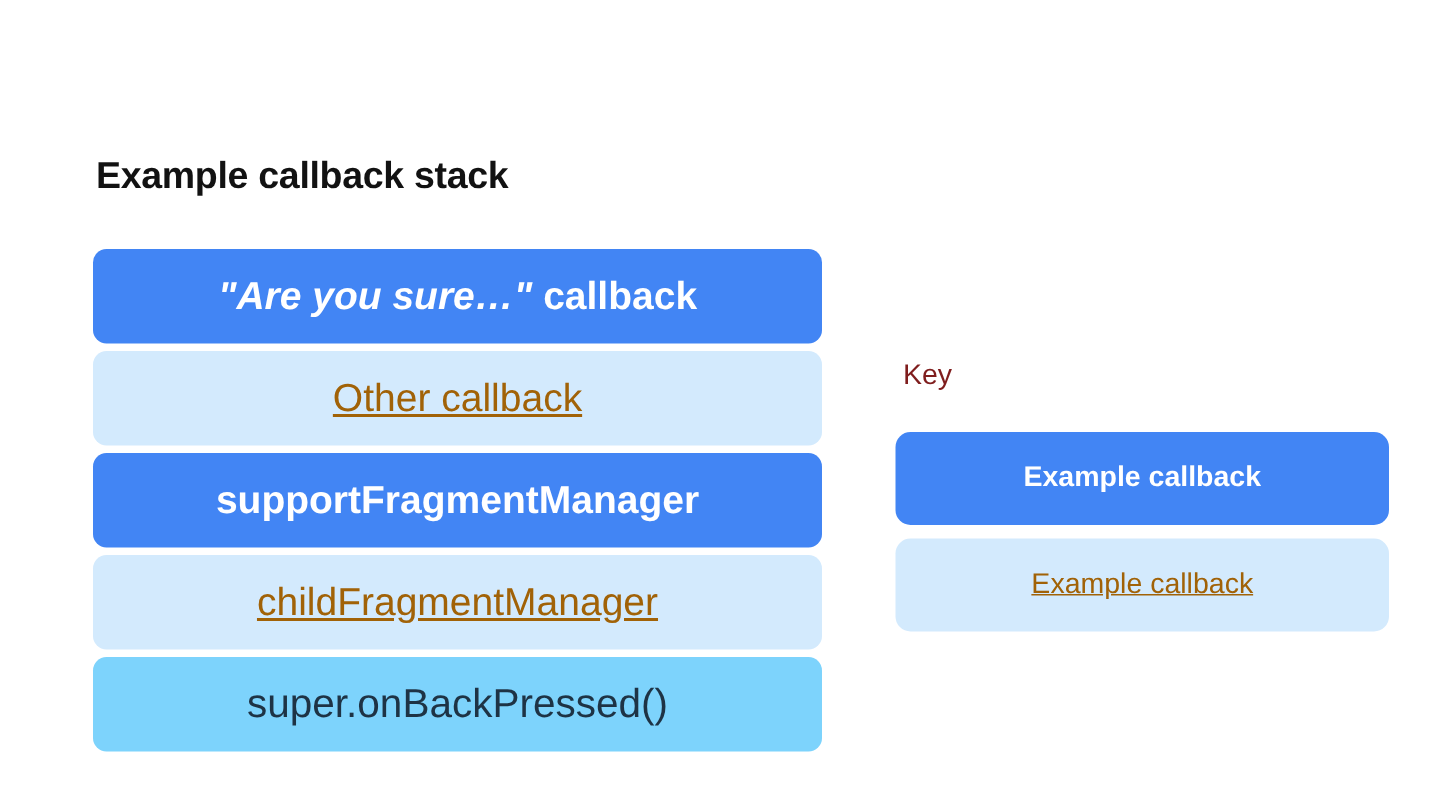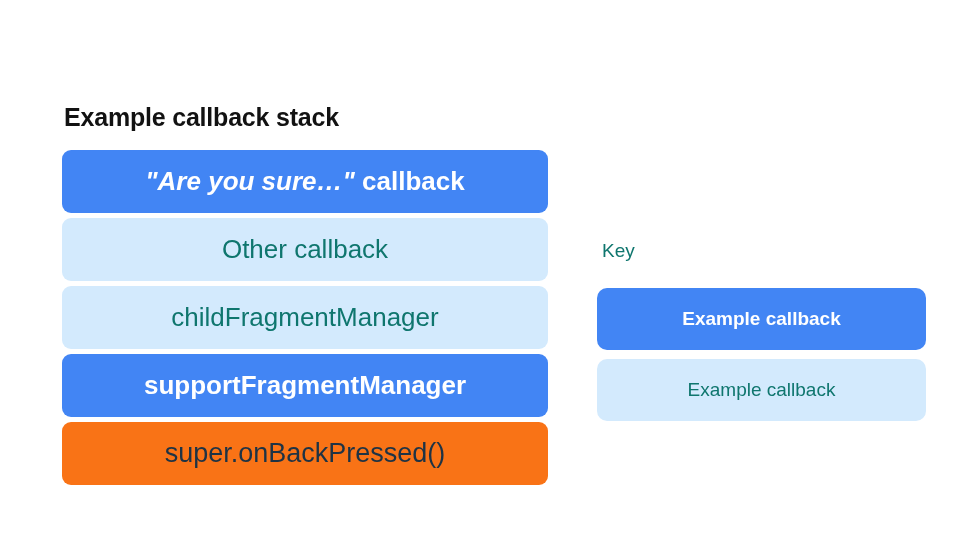--- a/index.html
+++ b/index.html
@@ -21,21 +21,21 @@
     left: 62px;
     top: 100px;
     width: 486px;
   }
   #stack-title {
     font-size: 25px;
     font-weight: 700;
     color: #121212;
     letter-spacing: -0.2px;
     line-height: 34px;
-    margin: 0 0 16px 2px;
+    margin: 0 0 32px 2px;
   }
   #stack-list {
     display: flex;
     flex-direction: column;
     gap: 5px;
   }
   .bar {
     height: 63px;
     border-radius: 9px;
     display: flex;
@@ -55,25 +55,26 @@
     background: #4285F4;
   }
   .bar.enabled .bar-label {
     color: #FFFFFF;
     font-weight: 700;
   }
   .bar.disabled {
     background: #D3EAFD;
   }
   .bar.disabled .bar-label {
-    color: #0f766e;
+    color: #a16207;
     font-weight: 400;
+    text-decoration: underline;
   }
   .bar.system {
-    background: #f97316;
+    background: #7dd3fc;
   }
   .bar.system .bar-label {
     color: #1E3345;
     font-weight: 400;
   }
 
   
   #stack-list .bar .bar-label { font-size: 26px; }
   #stack-list .bar.system .bar-label { font-size: 27px; }
 
@@ -86,21 +87,21 @@
   
   #key-section {
     position: absolute;
     left: 597px;
     top: 238px;
     width: 329px;
   }
   #key-title {
     font-size: 19px;
     font-weight: 400;
-    color: #0f766e;
+    color: #7f1d1d;
     line-height: 26px;
     margin: 0 0 24px 5px;
   }
   #key-list {
     display: flex;
     flex-direction: column;
     gap: 9px;
   }
   #key-list .bar {
     height: 62px;
@@ -118,26 +119,26 @@
   <div id="stack-list">
 
     <div class="bar enabled">
       <span class="bar-label"><span class="quoted">"Are you sure…"</span><span> callback</span></span>
     </div>
 
     <div class="bar disabled">
       <span class="bar-label">Other callback</span>
     </div>
 
+    <div class="bar enabled">
+      <span class="bar-label">supportFragmentManager</span>
+    </div>
+
     <div class="bar disabled">
       <span class="bar-label">childFragmentManager</span>
-    </div>
-
-    <div class="bar enabled">
-      <span class="bar-label">supportFragmentManager</span>
     </div>
 
     <div class="bar system">
       <span class="bar-label">super.onBackPressed()</span>
     </div>
 
   </div>
 </section>
 
 <section id="key-section">

